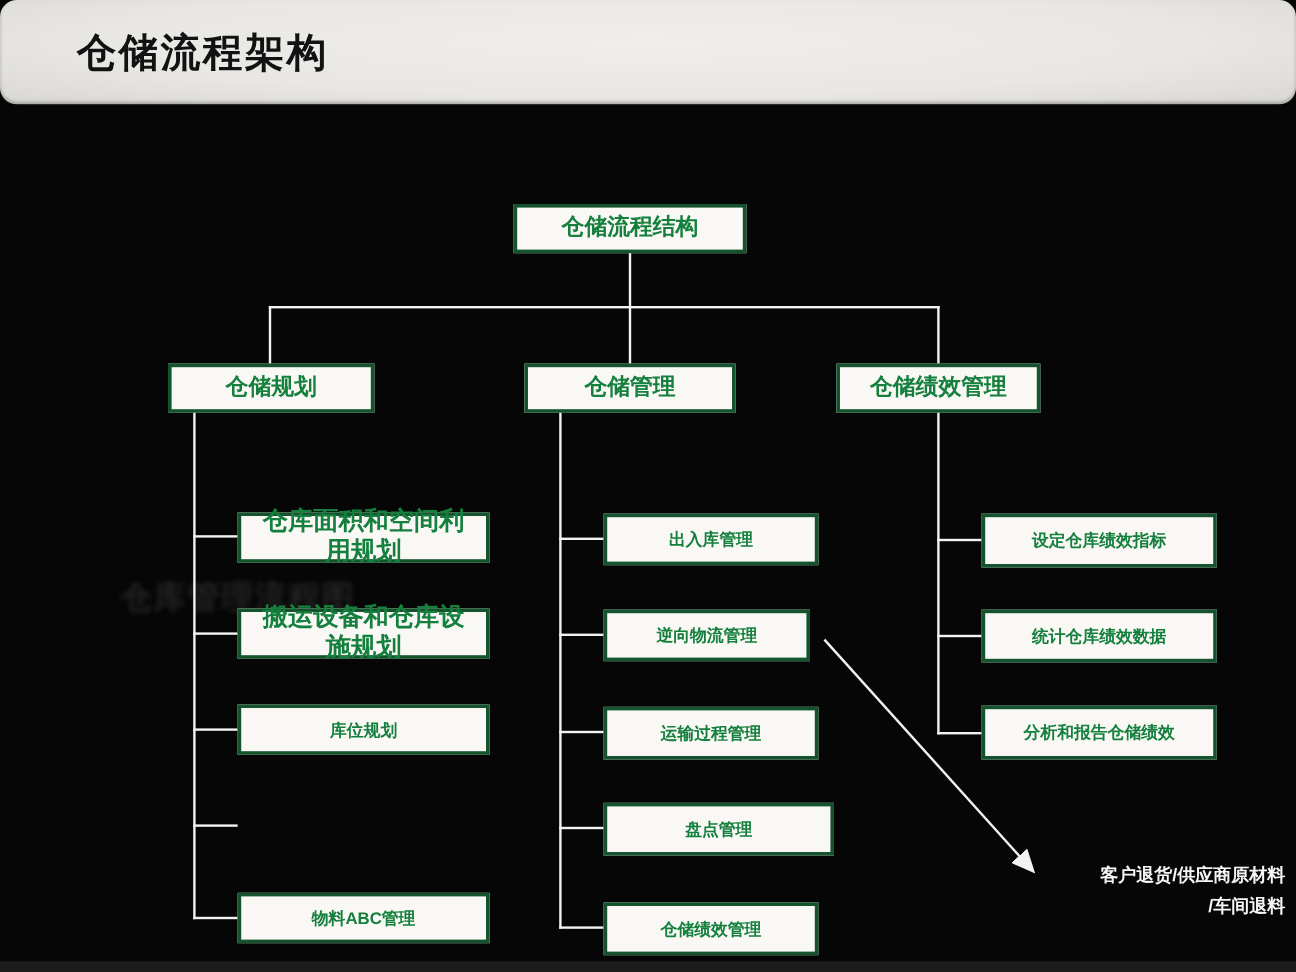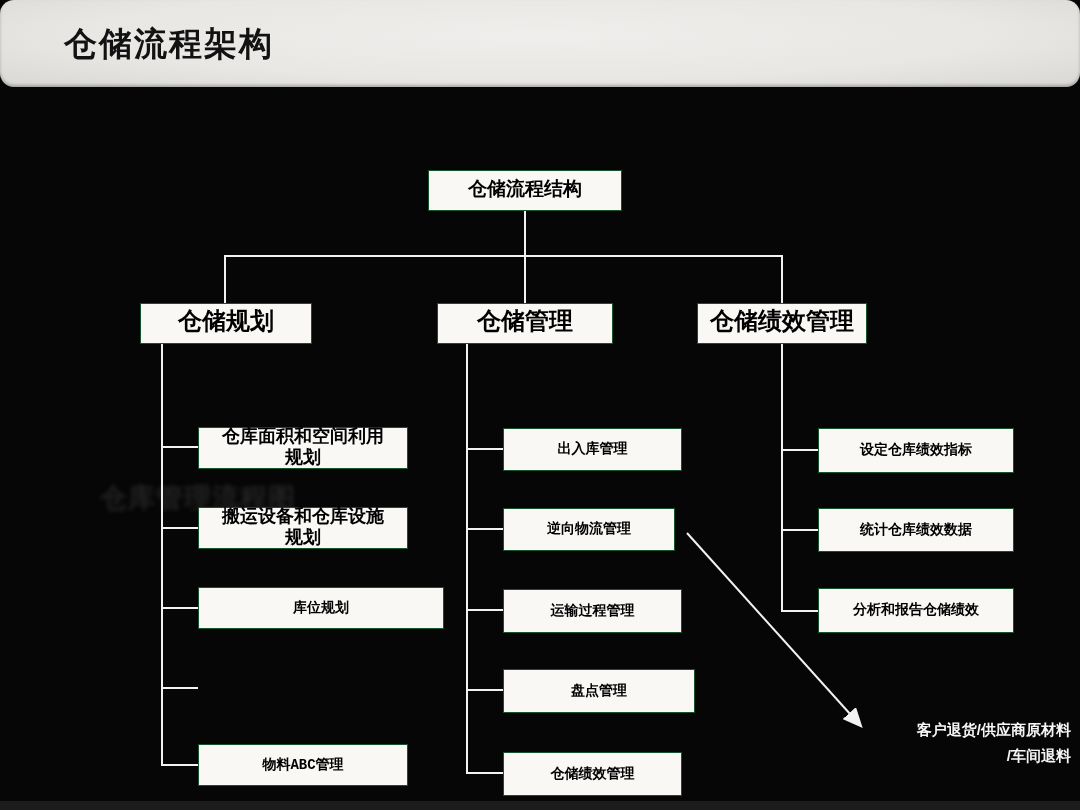--- a/index.html
+++ b/index.html
@@ -25,27 +25,27 @@
   .canvas .bottom-strip{position:absolute;left:0;bottom:0;width:1080px;height:9px;background:#1c1c1c;}
   
   .watermark{
     position:absolute;left:100px;top:393px;width:220px;
     font-size:27px;font-weight:bold;color:rgba(110,110,110,.28);
     filter:blur(2.2px);letter-spacing:1px;white-space:nowrap;overflow:hidden;
   }
   
   .node{
     position:absolute;display:flex;align-items:center;justify-content:center;
-    background:#f9f8f5;color:#000000;font-weight:bold;text-align:center;
-    border:1px solid #14532d;box-sizing:border-box;line-height:1.18;font-family:Liberation Mono, monospace;
+    background:#f9f8f5;color:#15803d;font-weight:bold;text-align:center;
+    border:3px solid #14532d;box-sizing:border-box;line-height:1.18;
   }
   .lvl1{font-size:19px;}
-  .lvl2{font-size:24px;}
+  .lvl2{font-size:19px;}
   .lvl3{font-size:14px;}
-  .lvl3.two{font-size:18px;padding:0 17px;text-align:center;}
+  .lvl3.two{font-size:21px;padding:0 17px;text-align:center;}
   
   .cline{position:absolute;background:#f2f2f2;}
   
   svg.arrow-layer{position:absolute;left:0;top:0;width:1080px;height:723px;pointer-events:none;}
   
   .annotation{
     position:absolute;left:855px;top:630px;width:216px;
     color:#f5f5f5;font-size:15px;font-weight:bold;text-align:right;line-height:1.7;
   }
 </style>
@@ -74,21 +74,21 @@
 
   <div class="cline" style="left:161px;top:257px;width:2px;height:422px"></div>
   <div class="cline" style="left:161px;top:359px;width:37px;height:2px"></div>
   <div class="cline" style="left:161px;top:440px;width:37px;height:2px"></div>
   <div class="cline" style="left:161px;top:520px;width:37px;height:2px"></div>
   <div class="cline" style="left:161px;top:600px;width:37px;height:2px"></div>
   <div class="cline" style="left:161px;top:677px;width:37px;height:2px"></div>
 
   <div class="node lvl3 two" style="left:198px;top:340px;width:210px;height:42px">仓库面积和空间利用规划</div>
   <div class="node lvl3 two" style="left:198px;top:420px;width:210px;height:42px">搬运设备和仓库设施规划</div>
-  <div class="node lvl3" style="left:198px;top:500px;width:246px;height:42px">库位规划</div>
+  <div class="node lvl3" style="left:198px;top:500px;width:210px;height:42px">库位规划</div>
   <div class="node lvl3" style="left:198px;top:657px;width:210px;height:42px">物料ABC管理</div>
 
   <div class="cline" style="left:466px;top:257px;width:2px;height:430px"></div>
   <div class="cline" style="left:466px;top:361px;width:37px;height:2px"></div>
   <div class="cline" style="left:466px;top:441px;width:37px;height:2px"></div>
   <div class="cline" style="left:466px;top:522px;width:37px;height:2px"></div>
   <div class="cline" style="left:466px;top:602px;width:37px;height:2px"></div>
   <div class="cline" style="left:466px;top:685px;width:37px;height:2px"></div>
 
   <div class="node lvl3" style="left:503px;top:341px;width:179px;height:43px">出入库管理</div>

